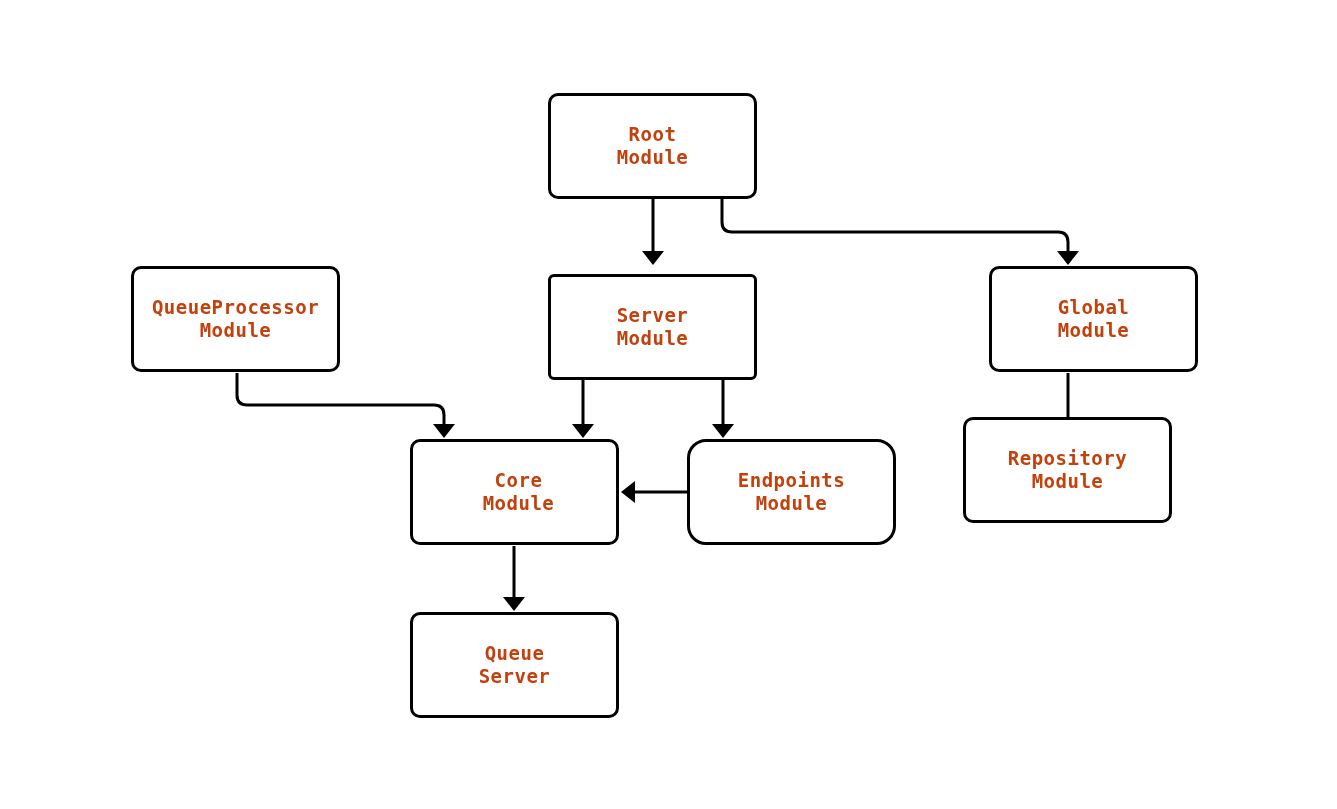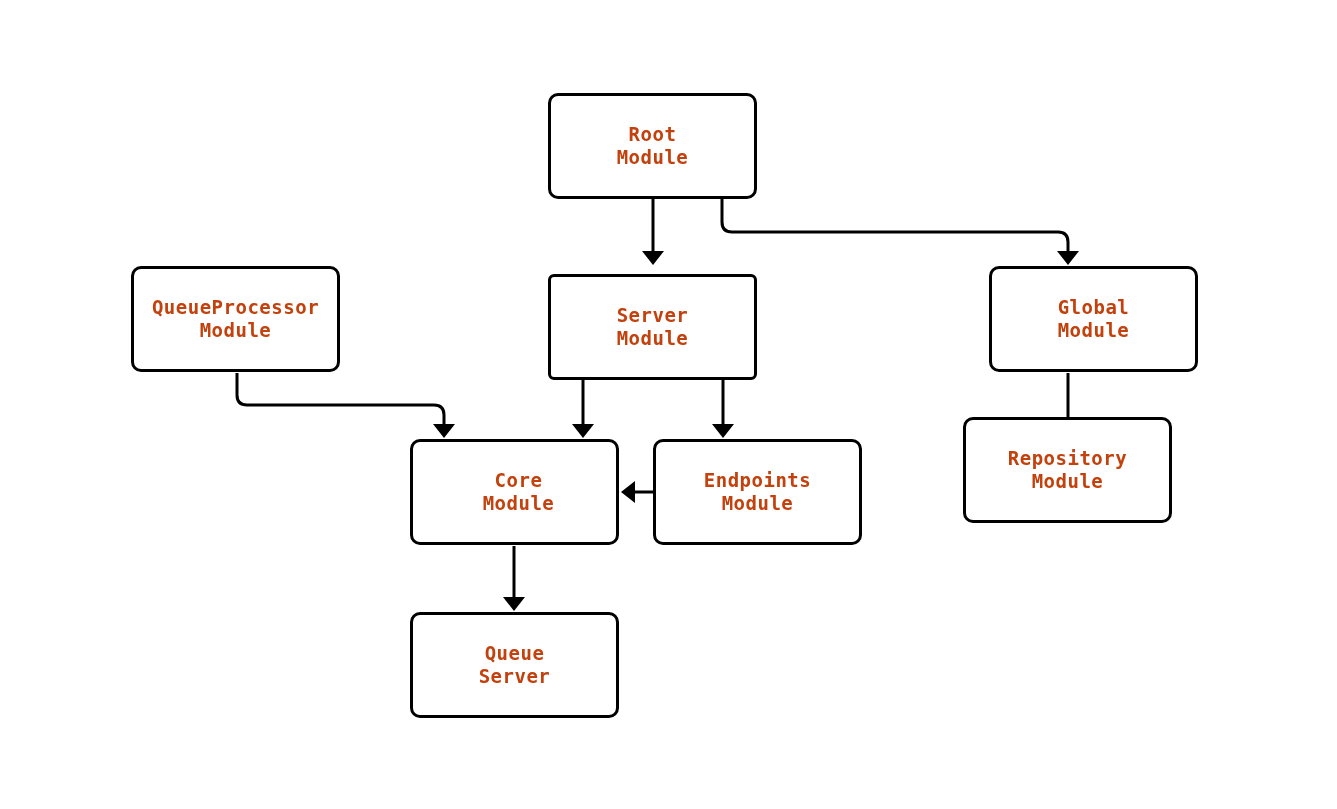--- a/index.html
+++ b/index.html
@@ -51,21 +51,21 @@
     color: #c2410c;
     white-space: pre-line;
     letter-spacing: 0.5px;
   }
   
   #node-root          { left: 548px;  top: 93px;  }
   #node-queueprocessor{ left: 131px;  top: 266px; }
   #node-server        { left: 548px;  top: 274px; border-radius: 6px; }
   #node-global        { left: 963px;  top: 266px; margin-left: 26px; }
   #node-core          { left: 410px;  top: 439px; padding-left: 8px; }
-  #node-endpoints     { left: 653px;  top: 439px; }
+  #node-endpoints     { left: 687px;  top: 439px; border-radius: 19px; }
   #node-repository    { left: 963px;  top: 417px; }
   #node-queue         { left: 410px;  top: 612px; }
 </style>
 </head>
 <body>
 
 <div id="canvas">
 
   <svg id="edge-layer" viewBox="0 0 1337 809" xmlns="http://www.w3.org/2000/svg">
 

